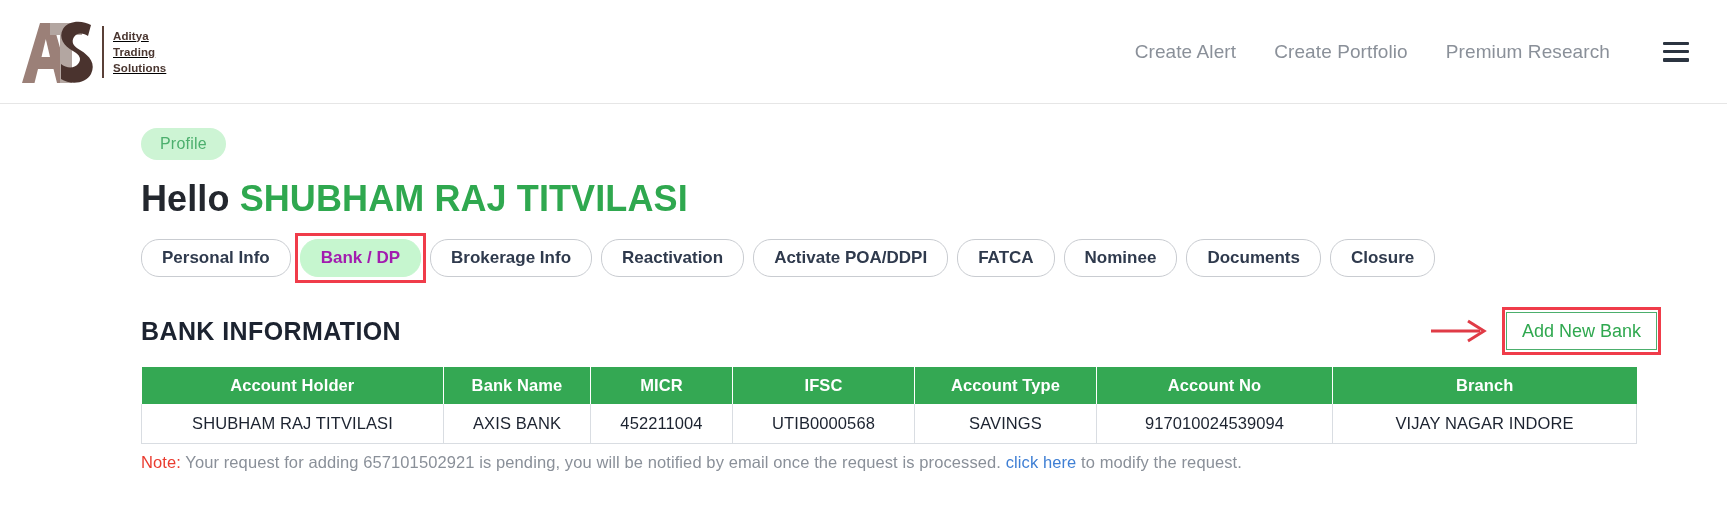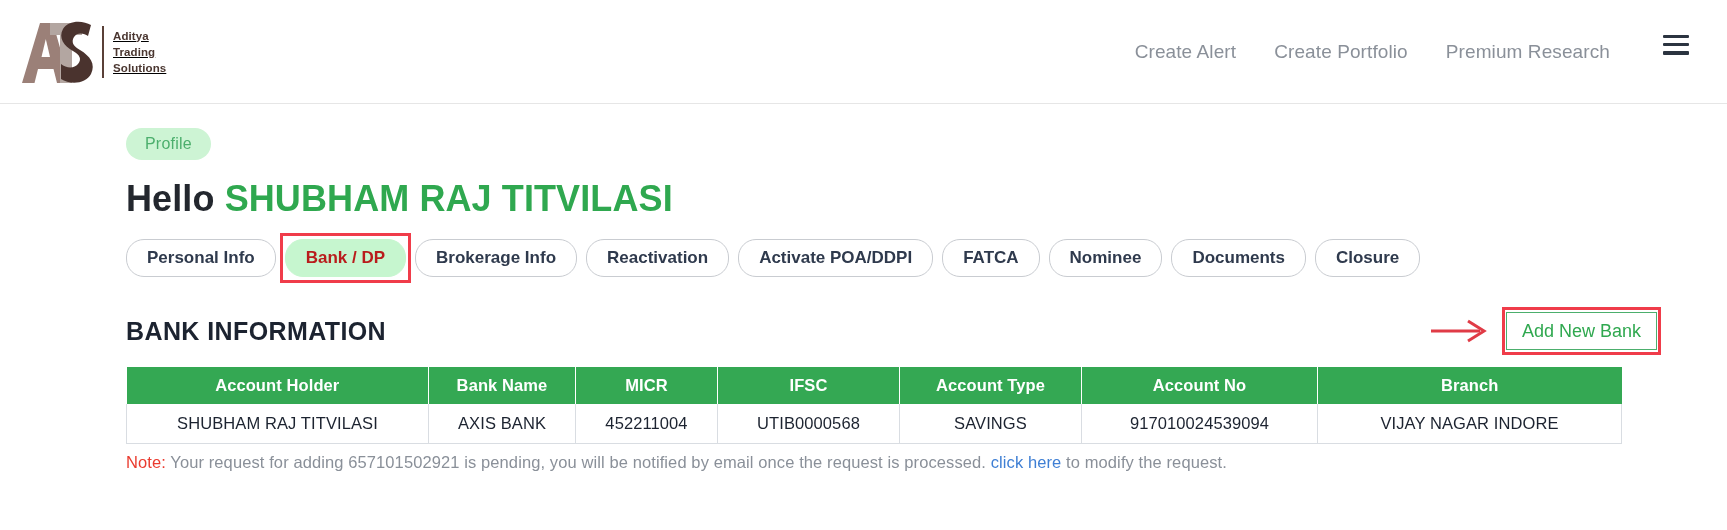--- a/index.html
+++ b/index.html
@@ -43,21 +43,21 @@
     font-size: 11.5px;
     line-height: 16px;
     color: #4a3630;
     font-weight: 600;
     letter-spacing: .1px;
   }
 
   .header-nav {
     margin-left: auto;
     display: flex;
-    align-items: flex-start;
+    align-items: center;
     gap: 0px;
   }
   .nav-link {
     font-size: 19px;
     color: #8a9099;
     padding: 6px 19px;
     text-decoration: none;
     white-space: nowrap;
     cursor: pointer;
     letter-spacing: .1px;
@@ -77,20 +77,21 @@
     height: 3.5px;
     width: 100%;
     background: #2b3440;
     border-radius: 1px;
   }
 
   
   .page {
     padding: 0 0 0 0;
     position: relative;
+    margin-left: 15px;
   }
   .inner {
     margin-left: 126px;
     margin-right: 70px;
     position: relative;
   }
 
   .profile-pill {
     display: inline-block;
     background: #cdf4d4;
@@ -136,21 +137,21 @@
     font-weight: bold;
     color: #2f3a4d;
     background: #ffffff;
     white-space: nowrap;
     cursor: pointer;
     line-height: 18px;
   }
   .tab.active {
     background: #c6f6cf;
     border-color: #c6f6cf;
-    color: #b91c1c;
+    color: #a21caf;
   }
   .tab-wrap { position: relative; display: inline-block; }
   .tab-wrap.boxed::after {
     content: "";
     position: absolute;
     left: -5px; top: -6px; right: -5px; bottom: -6px;
     border: 3px solid #f03c4a;
     pointer-events: none;
   }
 

